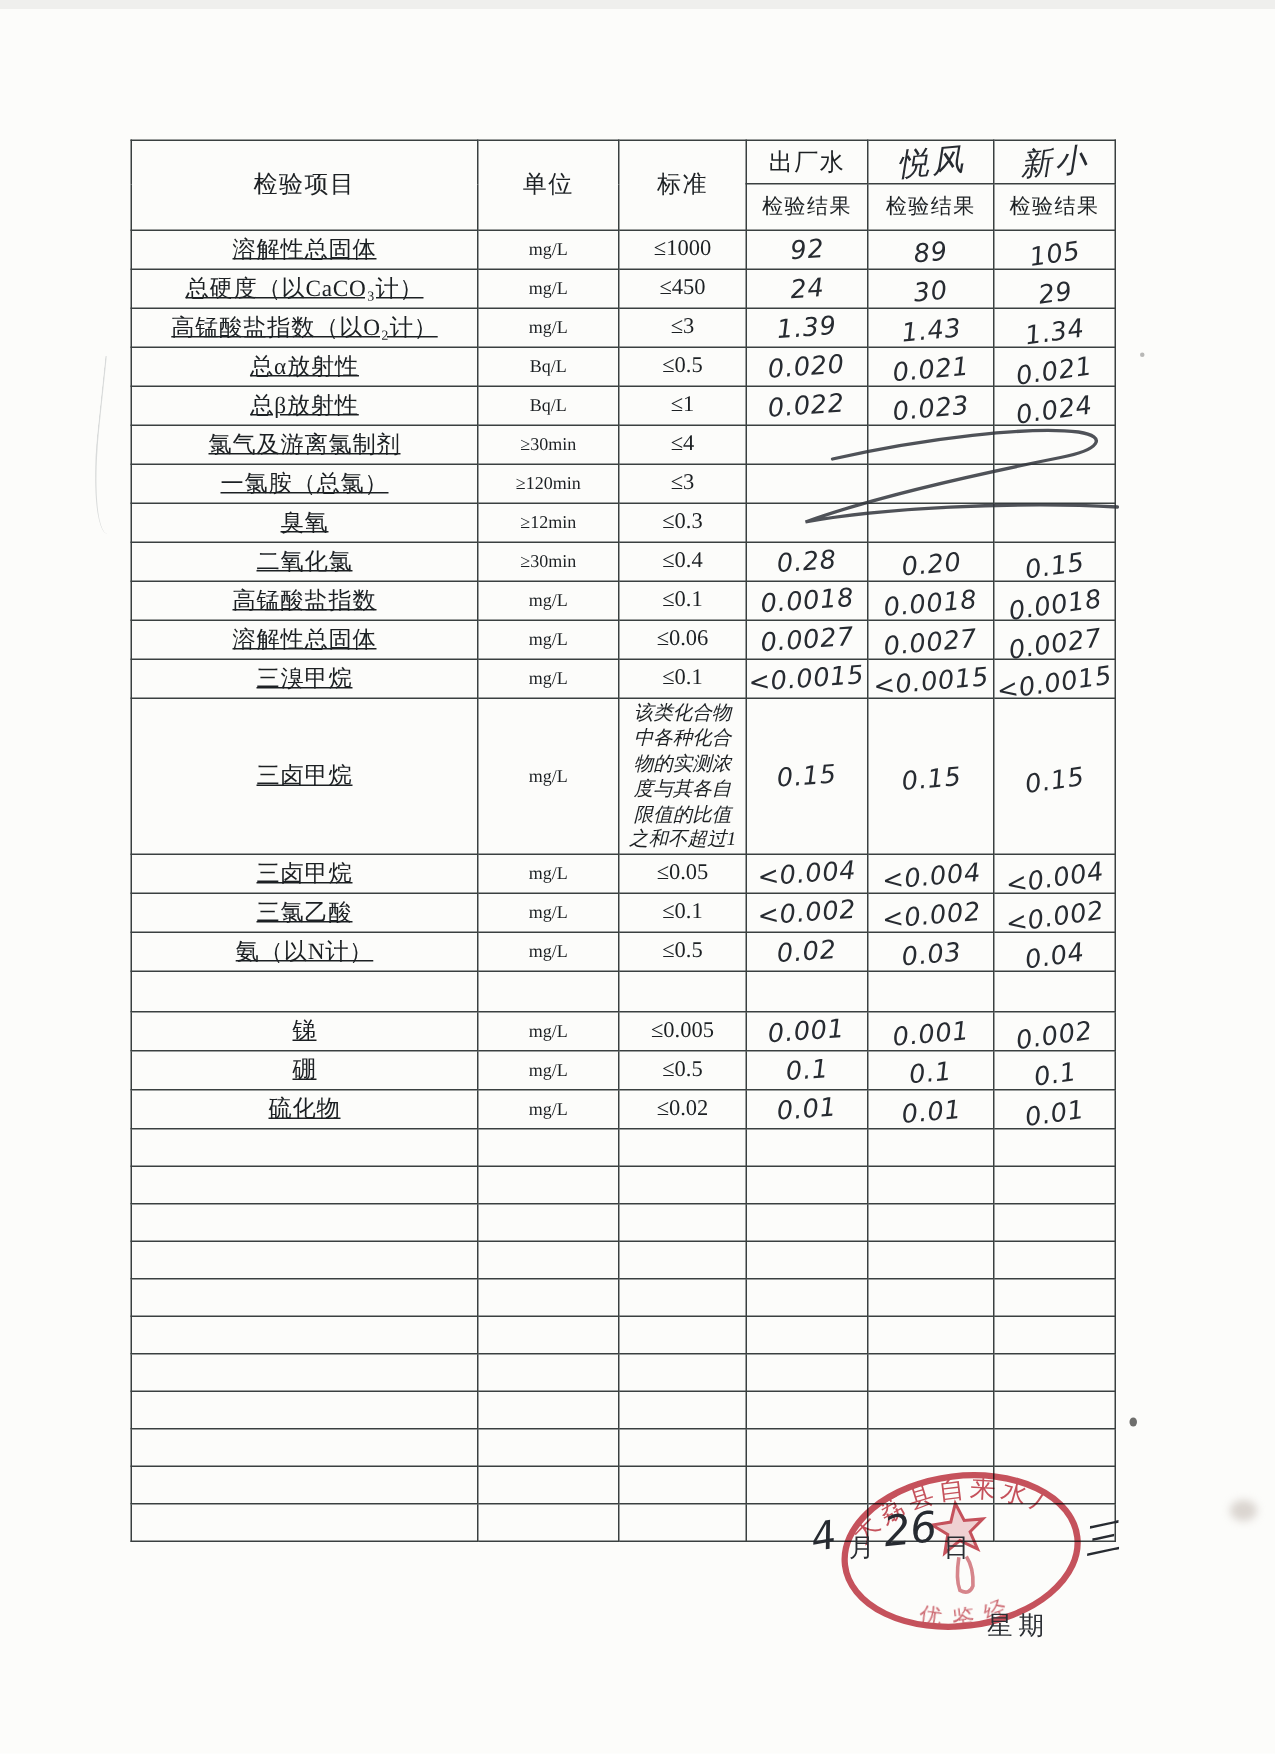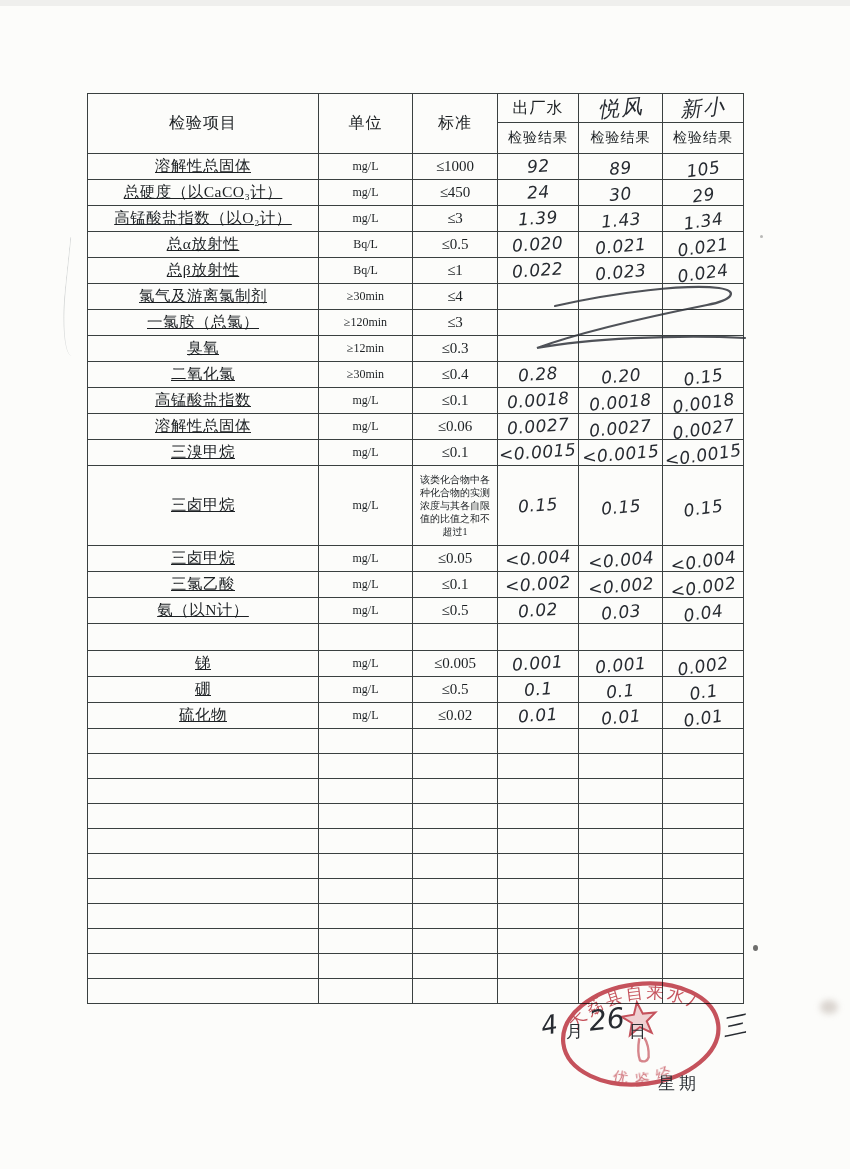--- a/index.html
+++ b/index.html
@@ -21,21 +21,21 @@
     font-style:italic; color:#272b31;
   }
   .hw-head{display:inline-block;font-size:21px;transform:rotate(-5deg);letter-spacing:2px;}
   tbody tr{height:26px;}
   tbody tr.tall{height:80px;}
   tbody tr.gap{height:27px;}
   tbody tr.blank{height:25px;}
   td.c-item{font-size:15.5px;letter-spacing:0.5px;text-decoration:underline;}
   td.c-unit{font-size:12px;}
   td.c-std{font-size:15px;}
-  td.c-std.note{font-size:10px;line-height:1.3;padding:1px 4px;letter-spacing:0;}
+  td.c-std.note{font-size:13px;line-height:1.3;padding:1px 4px;letter-spacing:0;font-style:italic;}
   td.c-val{font-size:17px;}
   .val{display:inline-block;transform:rotate(-4deg);font-size:17px;letter-spacing:0.5px;}
   td:nth-child(5) .val{transform:rotate(-5deg) translateY(2px);}
   td:nth-child(6) .val{transform:rotate(-8deg) translateY(3px);}
   .strike{position:absolute;left:410px;top:183px;pointer-events:none;}
   .stamp{
     position:absolute;left:552px;top:962px;width:178px;height:148px;
     transform:rotate(-7deg); opacity:0.9; mix-blend-mode:multiply; z-index:5;
   }
   .dateline span{position:absolute;z-index:6;}

